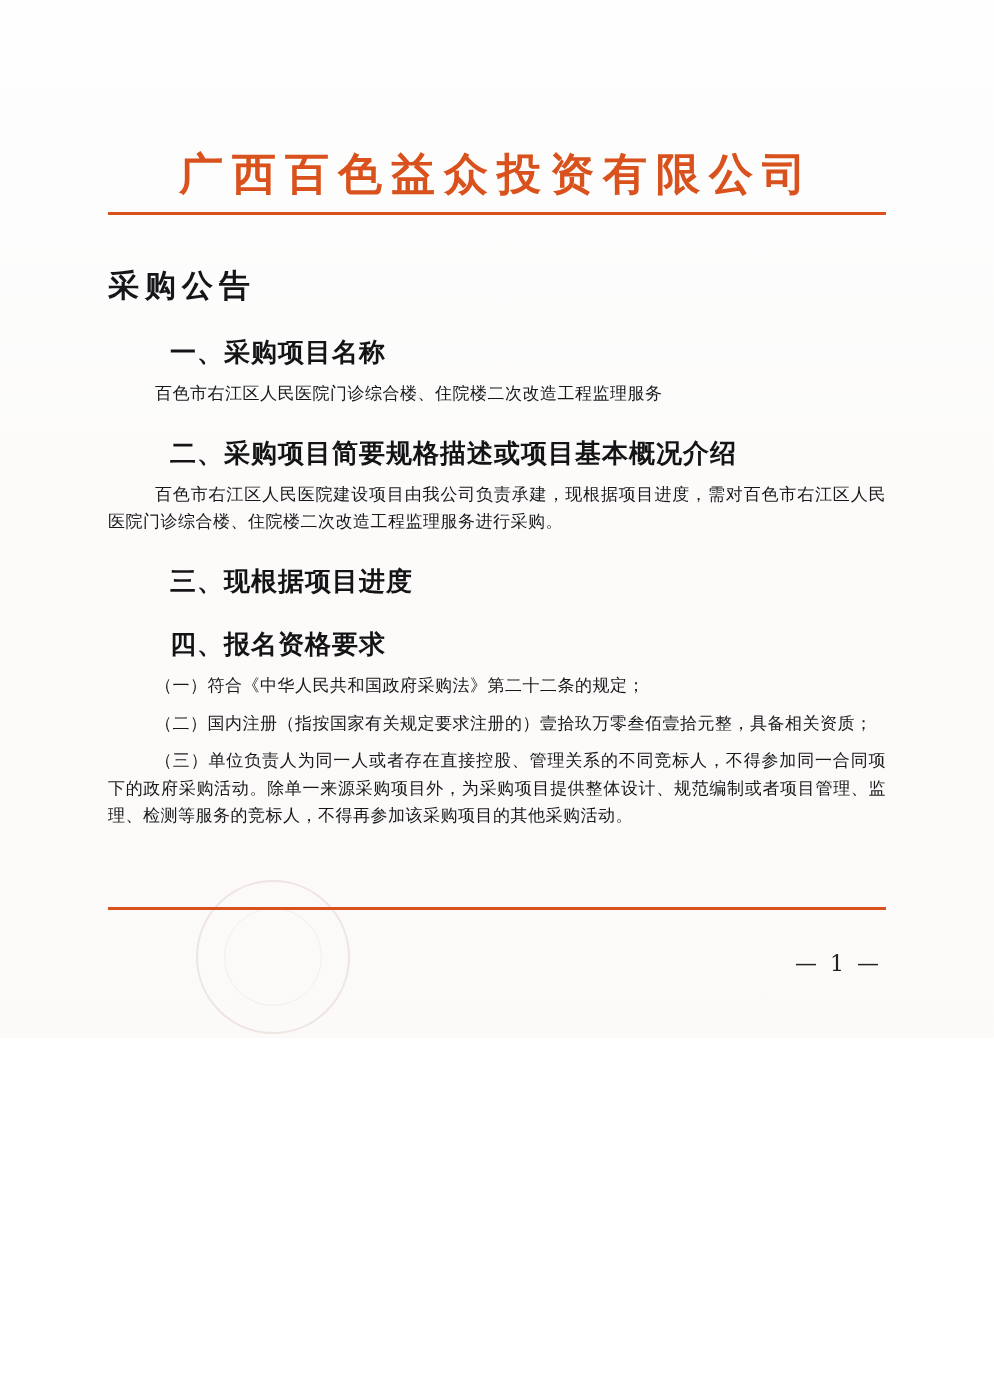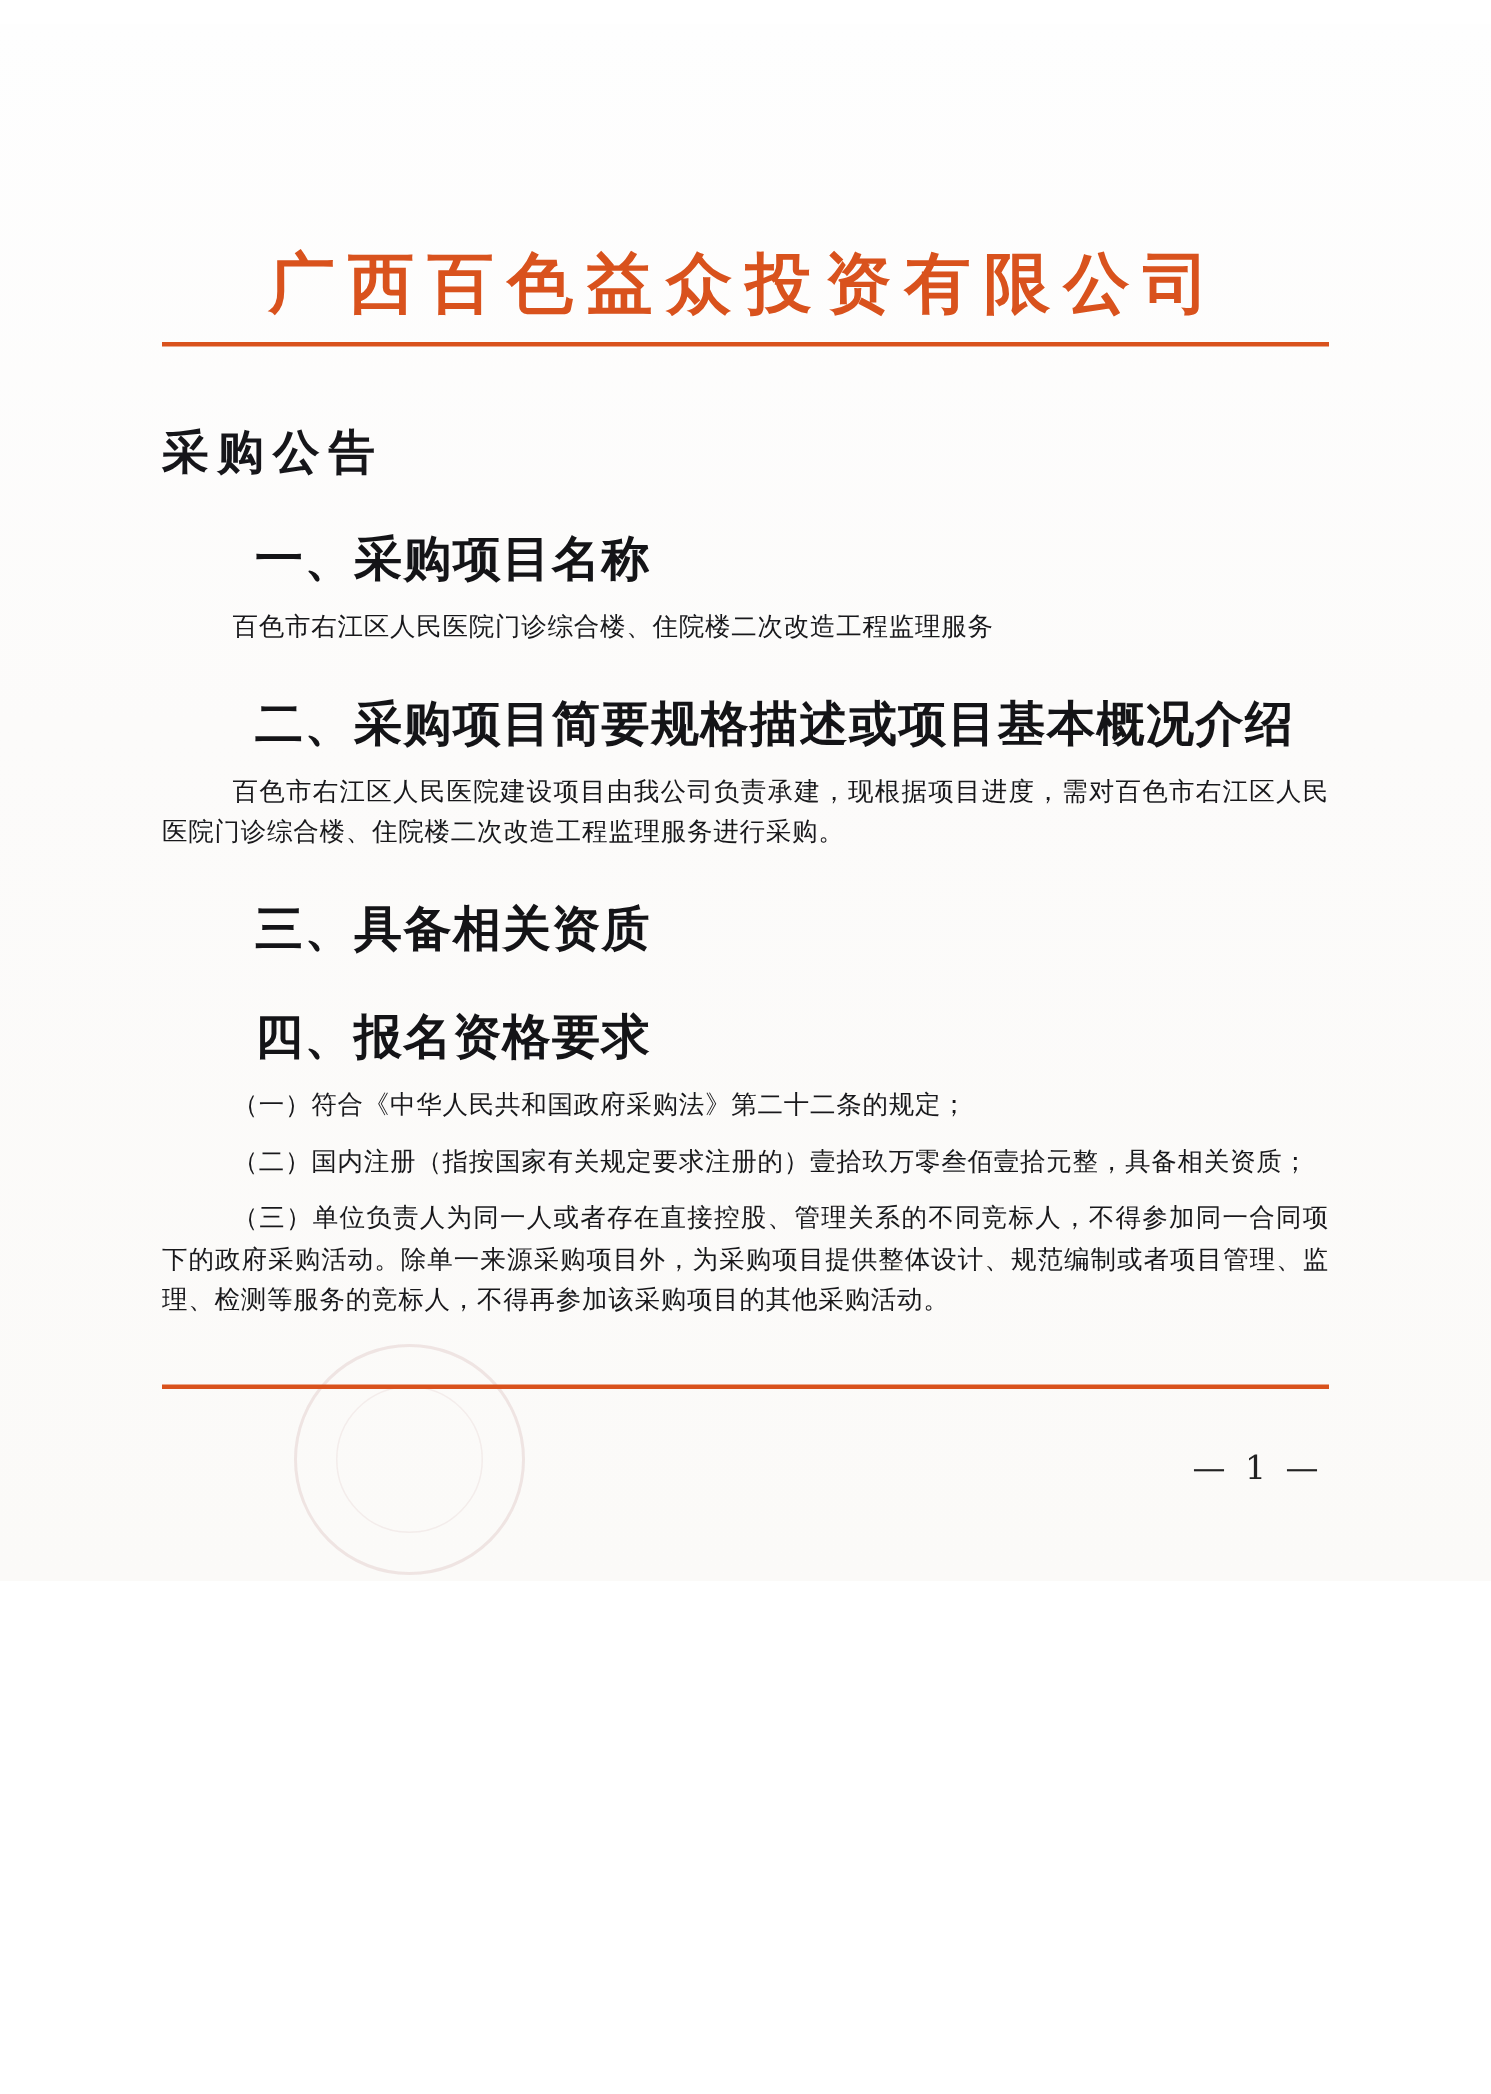--- a/index.html
+++ b/index.html
@@ -12,21 +12,20 @@
     background: #ffffff;
     font-family: "DejaVu Serif", "Liberation Serif", serif;
     color: #1a1a1a;
     overflow: hidden;
   }
   .page {
     position: relative;
     width: 994px;
     height: 1038px;
     background: #e5e5e5;
-    margin-top: 16px;
   }
   
   .paper-tint {
     position: absolute;
     inset: 0;
     background: linear-gradient(180deg, #fefefe 0%, #fcfbfa 45%, #fbfaf8 100%);
     pointer-events: none;
   }
   .content {
     position: relative;
@@ -55,21 +54,21 @@
   .doc-title {
     margin-top: 50px;
     text-align: left;
     font-size: 31px;
     font-weight: bold;
     letter-spacing: 6px;
     color: #16161a;
   }
   .section-heading {
     margin-top: 28px;
-    font-size: 32px;
+    font-size: 26px;
     font-weight: bold;
     letter-spacing: 1px;
     padding-left: 62px;
     color: #141417;
   }
   .para {
     margin-top: 10px;
     font-size: 17px;
     line-height: 1.62;
     text-align: justify;
@@ -134,21 +133,21 @@
       <div class="section-heading">一、采购项目名称</div>
       <div class="para">百色市右江区人民医院门诊综合楼、住院楼二次改造工程监理服务</div>
     </div>
 
     <div>
       <div class="section-heading">二、采购项目简要规格描述或项目基本概况介绍</div>
       <div class="para">百色市右江区人民医院建设项目由我公司负责承建，现根据项目进度，需对百色市右江区人民医院门诊综合楼、住院楼二次改造工程监理服务进行采购。</div>
     </div>
 
     <div>
-      <div class="section-heading">三、具备相关资质</div>
+      <div class="section-heading">三、现根据项目进度</div>
     </div>
 
     <div>
       <div class="section-heading">四、报名资格要求</div>
       <div class="para">（一）符合《中华人民共和国政府采购法》第二十二条的规定；</div>
       <div class="para">（二）国内注册（指按国家有关规定要求注册的）壹拾玖万零叁佰壹拾元整，具备相关资质；</div>
       <div class="para">（三）单位负责人为同一人或者存在直接控股、管理关系的不同竞标人，不得参加同一合同项下的政府采购活动。除单一来源采购项目外，为采购项目提供整体设计、规范编制或者项目管理、监理、检测等服务的竞标人，不得再参加该采购项目的其他采购活动。</div>
     </div>
 
   </div>

